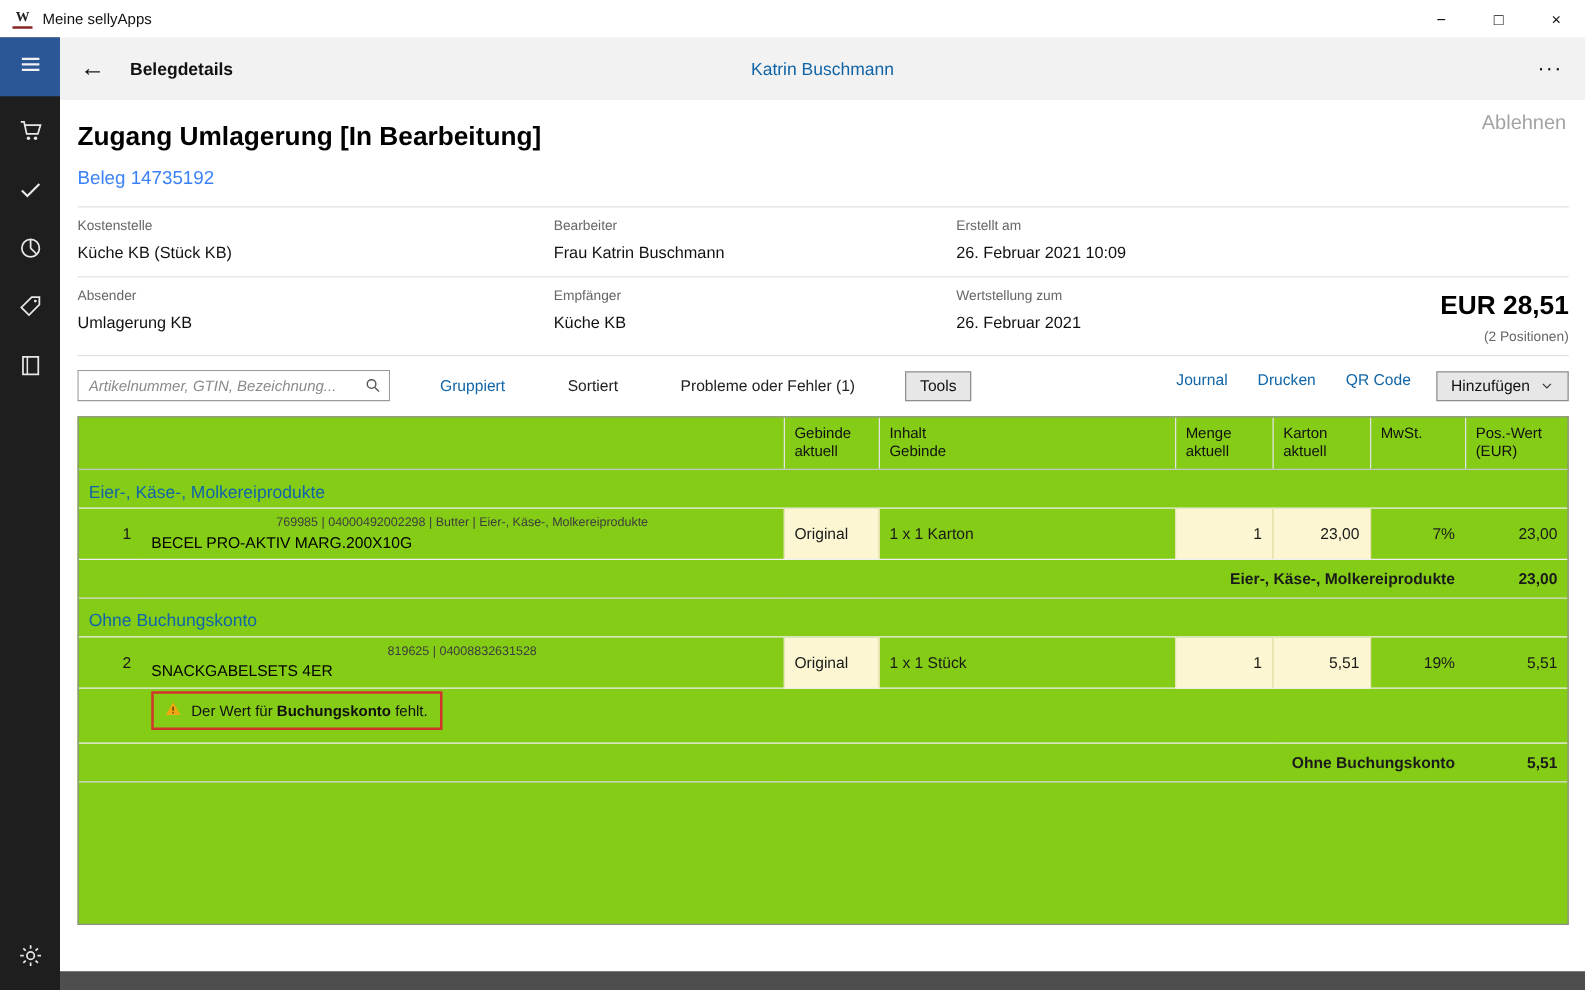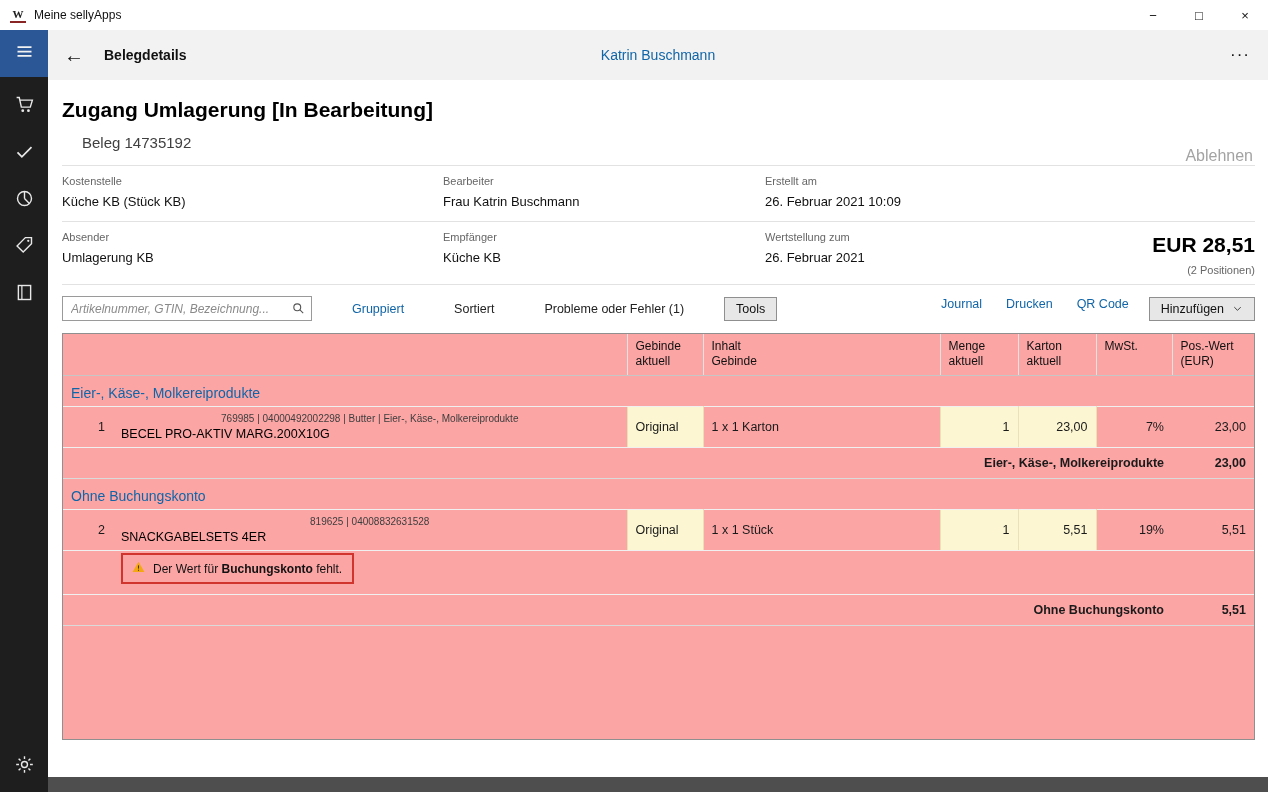--- a/index.html
+++ b/index.html
@@ -35,23 +35,23 @@
   .appheader { flex:0 0 50px; background:#f2f2f2; display:flex; align-items:center; padding:0 18px 0 16px; position:relative; }
   .back-btn { font-size:20px; color:#111; margin-right:20px; line-height:1; cursor:default; }
   .appheader-title { font-size:14px; font-weight:bold; color:#111; }
   .appheader-user { position:absolute; left:50%; transform:translateX(-50%); font-size:14px; color:#1065a8; }
   .more-btn { margin-left:auto; font-size:17px; letter-spacing:1px; color:#111; }
 
   
   .content { flex:1; background:#fff; padding:10px 13px 0 14px; min-height:0; overflow:hidden; }
   .bottom-strip { flex:0 0 15px; background:#4e4e4e; }
 
-  .doc-head { display:flex; align-items:flex-end; }
+  .doc-head { display:flex; align-items:flex-start; }
   .doc-titles h1 { font-size:21px; font-weight:bold; margin:8px 0 12px; color:#000; }
-  .doc-subtitle { font-size:15px; color:#404040; margin-bottom:14px;margin-left:20px; }
+  .doc-subtitle { font-size:15px; color:#3b82f6; margin-bottom:14px; }
   .doc-actions { margin-left:auto; display:flex; align-items:center; }
   .forward-btn { border:2px solid #d0342c; color:#1065a8; font-size:16px; padding:6px 11px; background:#fff; cursor:default; }
   .reject-btn { color:#a3a3a3; font-size:16px; margin-left:30px; margin-right:2px; cursor:default; }
 
   .hr { border-top:1px solid #e2e2e2; height:0; }
 
   .meta-grid { display:grid; grid-template-columns:381px 322px 1fr; padding:9px 0 12px; }
   .meta-grid2 { display:grid; grid-template-columns:381px 322px 240px 1fr; padding:9px 0 8px; }
   .meta-label { font-size:11px; color:#666; margin-bottom:7px; }
   .meta-value { font-size:13px; color:#111; }
@@ -69,21 +69,21 @@
   .tb-link { font-size:12.5px; color:#222; cursor:default; }
   .tb-link.blue { color:#1065a8; }
   .tb-link.underline { }
   .ml40 { margin-left:40px; } .ml50 { margin-left:50px; } .ml20 { margin-left:20px; } .ml24 { margin-left:24px; }
   .btn { border:1px solid #8f8f8f; background:#e7e7e7; font-size:12.5px; padding:4px 11px; color:#111; cursor:default; }
   .toolbar-right { margin-left:auto; display:flex; align-items:flex-start; }
   .add-btn { display:inline-flex; align-items:center; gap:8px; }
   .chev svg { width:11px; height:11px; display:block; }
 
   
-  .tablewrap { border:1px solid #8f8f8f; height:407px; overflow:hidden; background:#fca5a5; }
+  .tablewrap { border:1px solid #8f8f8f; height:407px; overflow:hidden; background:#84cc16; }
   table { border-collapse:collapse; width:100%; table-layout:fixed; }
   thead td { font-size:12px; color:#111; padding:5px 8px 6px; vertical-align:top;
              border-bottom:1px solid #c6c6c6; white-space:pre-line; line-height:1.25; height:37px; }
   thead td.sep { border-left:1px solid #e3e3e3; }
   tr.group td { color:#1065a8; font-size:14px; padding:9px 8px 5px; }
   tr.item td { font-size:12.5px; padding:6px 8px; vertical-align:middle; border-top:1px solid #f0f0f0; border-bottom:1px solid #f0f0f0; }
   .meta-line { font-size:10px; color:#3d3d3d;text-align:center; }
   .name-line { font-size:12.5px; color:#000; margin-top:3px; }
   td.r { text-align:right; }
   td.yellow { background:#fcf7d2; border-left:1px solid #e9e2b4; border-right:1px solid #e9e2b4; }

